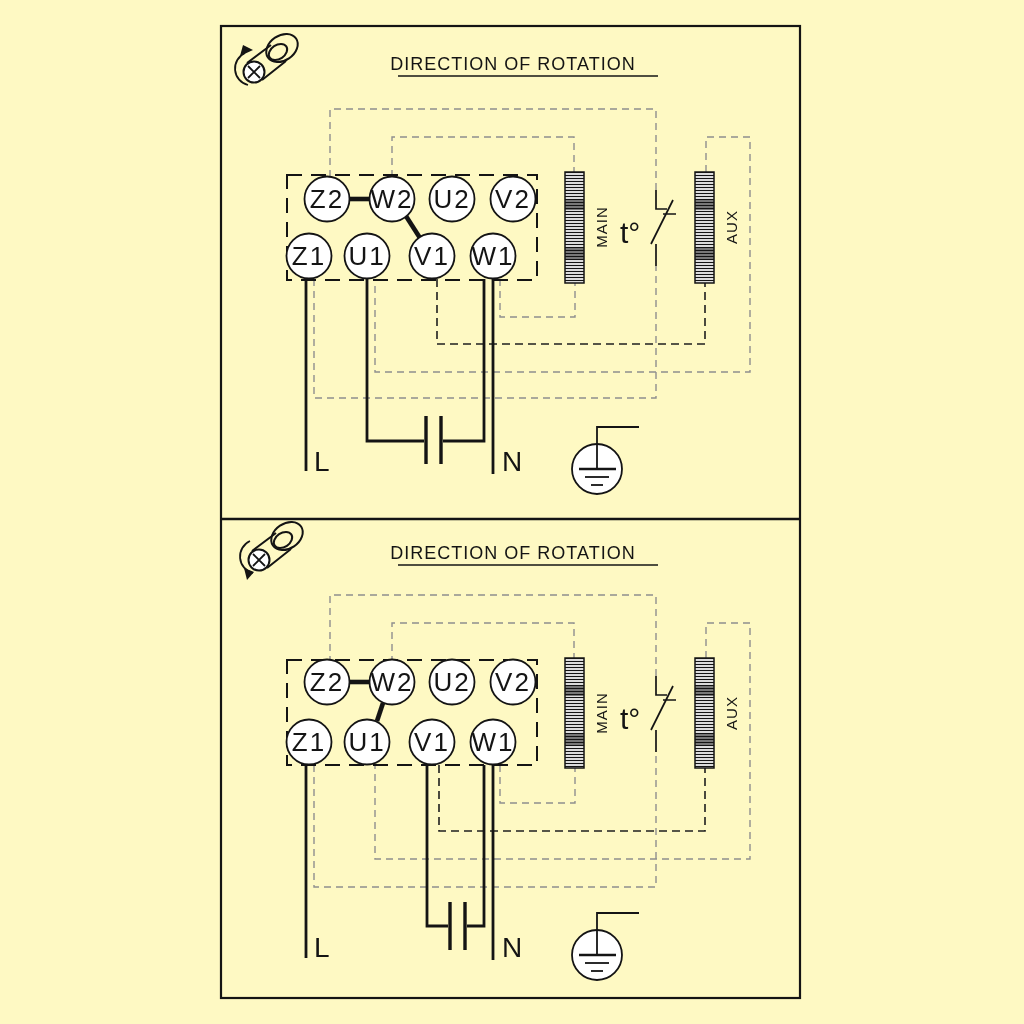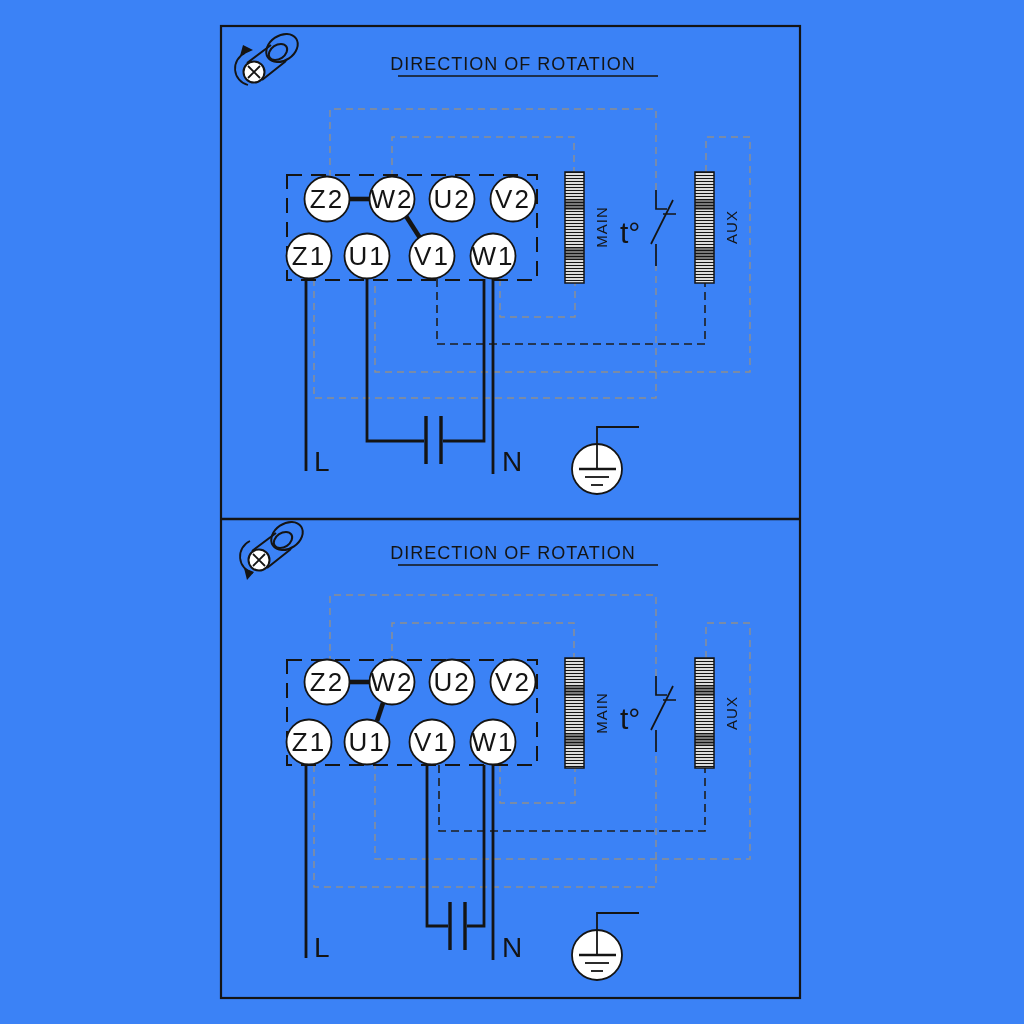--- a/index.html
+++ b/index.html
@@ -1,16 +1,16 @@
 <!DOCTYPE html>
 <html><head>
 <meta charset="utf-8">
 <style>
   html,body{margin:0;padding:0;background:#ffffff;}
-  .stage{position:relative;width:1024px;height:1024px;background:#3b82f6;overflow:hidden;
+  .stage{position:relative;width:1024px;height:1024px;background:#fef9c3;overflow:hidden;
          font-family:"Liberation Sans",sans-serif;}
   svg text{fill:#141414;}
   .ttl{font-size:18px;letter-spacing:1px;}
   .term{font-size:26px;letter-spacing:2px;}
   .wind{font-size:15px;letter-spacing:1px;}
   .ln{font-size:28px;}
   .tdeg{font-size:30px;}
 </style>
 </head>
 <body>

